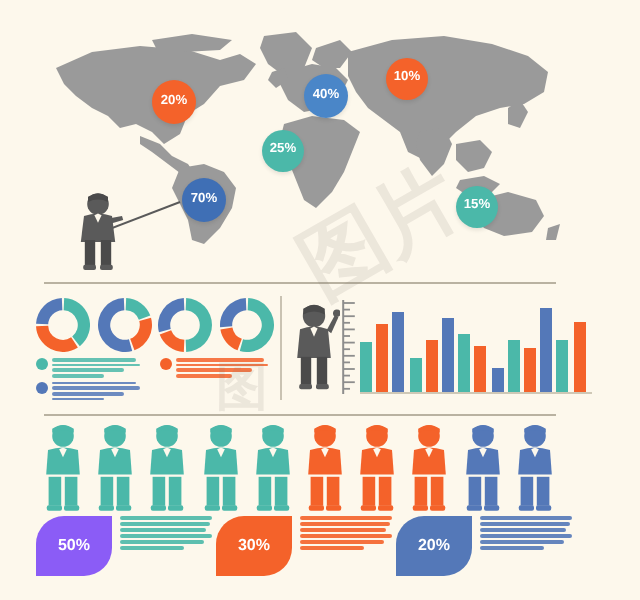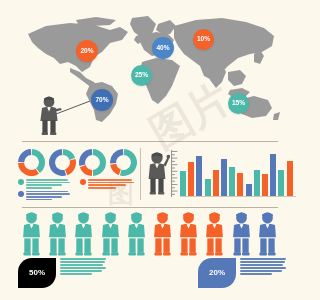--- a/index.html
+++ b/index.html
@@ -368,32 +368,45 @@
     <path d="M3 13 q7.5 -2.6 15 0 l0.9 12.2 h-16.8 Z" fill="#5478b8"></path>
     <path d="M8.6 12.6 L10.5 16.6 L12.4 12.6 L10.5 11.8 Z" fill="#fdf8ec"></path>
     <rect x="3.3" y="26.4" width="6.3" height="14.4" fill="#5478b8"></rect>
     <rect x="11.4" y="26.4" width="6.3" height="14.4" fill="#5478b8"></rect>
     <rect x="2.4" y="40.6" width="7.6" height="2.8" rx="1" fill="#5478b8"></rect>
     <rect x="11" y="40.6" width="7.6" height="2.8" rx="1" fill="#5478b8"></rect>
   </svg></div>
       </div>
     <div class="badge-row" id="badge-row">
         <div class="badge-group" style="left: 0px; width: 88px;">
-          <div class="leaf" style="background: #000000;">
+          <div class="leaf" style="background: #8b5cf6;">
             <span>50%</span>
           </div>
           <div class="badge-text" title="Lorem ipsum dolor sit amet, consectetuer adipiscing elit, sed diam nonummy nibh euismod tincidunt ut laoreet dolore magna aliquam erat volutpat. Ut wisi enim ad minim veniam, quis" style="left: 42px;">
             <div class="tline" style="width: 46px; background: rgb(75, 184, 169); opacity: 0.9;"></div>
             <div class="tline" style="width: 44.62px; background: rgb(75, 184, 169); opacity: 0.9;"></div>
             <div class="tline" style="width: 43.24px; background: rgb(75, 184, 169); opacity: 0.9;"></div>
             <div class="tline" style="width: 45.54px; background: rgb(75, 184, 169); opacity: 0.9;"></div>
             <div class="tline" style="width: 42.32px; background: rgb(75, 184, 169); opacity: 0.9;"></div>
             <div class="tline" style="width: 32.2px; background: rgb(75, 184, 169); opacity: 0.9;"></div>
           </div>
         </div>
+        <div class="badge-group" style="left: 90px; width: 88px;">
+          <div class="leaf" style="background: rgb(244, 98, 42);">
+            <span>30%</span>
+          </div>
+          <div class="badge-text" title="Lorem ipsum dolor sit amet, consectetuer adipiscing elit, sed diam nonummy nibh euismod tincidunt ut laoreet dolore magna aliquam erat volutpat. Ut wisi enim ad minim veniam, quis" style="left: 42px;">
+            <div class="tline" style="width: 46px; background: rgb(244, 98, 42); opacity: 0.9;"></div>
+            <div class="tline" style="width: 44.62px; background: rgb(244, 98, 42); opacity: 0.9;"></div>
+            <div class="tline" style="width: 43.24px; background: rgb(244, 98, 42); opacity: 0.9;"></div>
+            <div class="tline" style="width: 45.54px; background: rgb(244, 98, 42); opacity: 0.9;"></div>
+            <div class="tline" style="width: 42.32px; background: rgb(244, 98, 42); opacity: 0.9;"></div>
+            <div class="tline" style="width: 32.2px; background: rgb(244, 98, 42); opacity: 0.9;"></div>
+          </div>
+        </div>
         <div class="badge-group" style="left: 180px; width: 88px;">
           <div class="leaf" style="background: rgb(84, 120, 184);">
             <span>20%</span>
           </div>
           <div class="badge-text" title="Lorem ipsum dolor sit amet, consectetuer adipiscing elit, sed diam nonummy nibh euismod tincidunt ut laoreet dolore magna aliquam erat volutpat. Ut wisi enim ad minim veniam, quis" style="left: 42px;">
             <div class="tline" style="width: 46px; background: rgb(84, 120, 184); opacity: 0.9;"></div>
             <div class="tline" style="width: 44.62px; background: rgb(84, 120, 184); opacity: 0.9;"></div>
             <div class="tline" style="width: 43.24px; background: rgb(84, 120, 184); opacity: 0.9;"></div>
             <div class="tline" style="width: 45.54px; background: rgb(84, 120, 184); opacity: 0.9;"></div>
             <div class="tline" style="width: 42.32px; background: rgb(84, 120, 184); opacity: 0.9;"></div>

